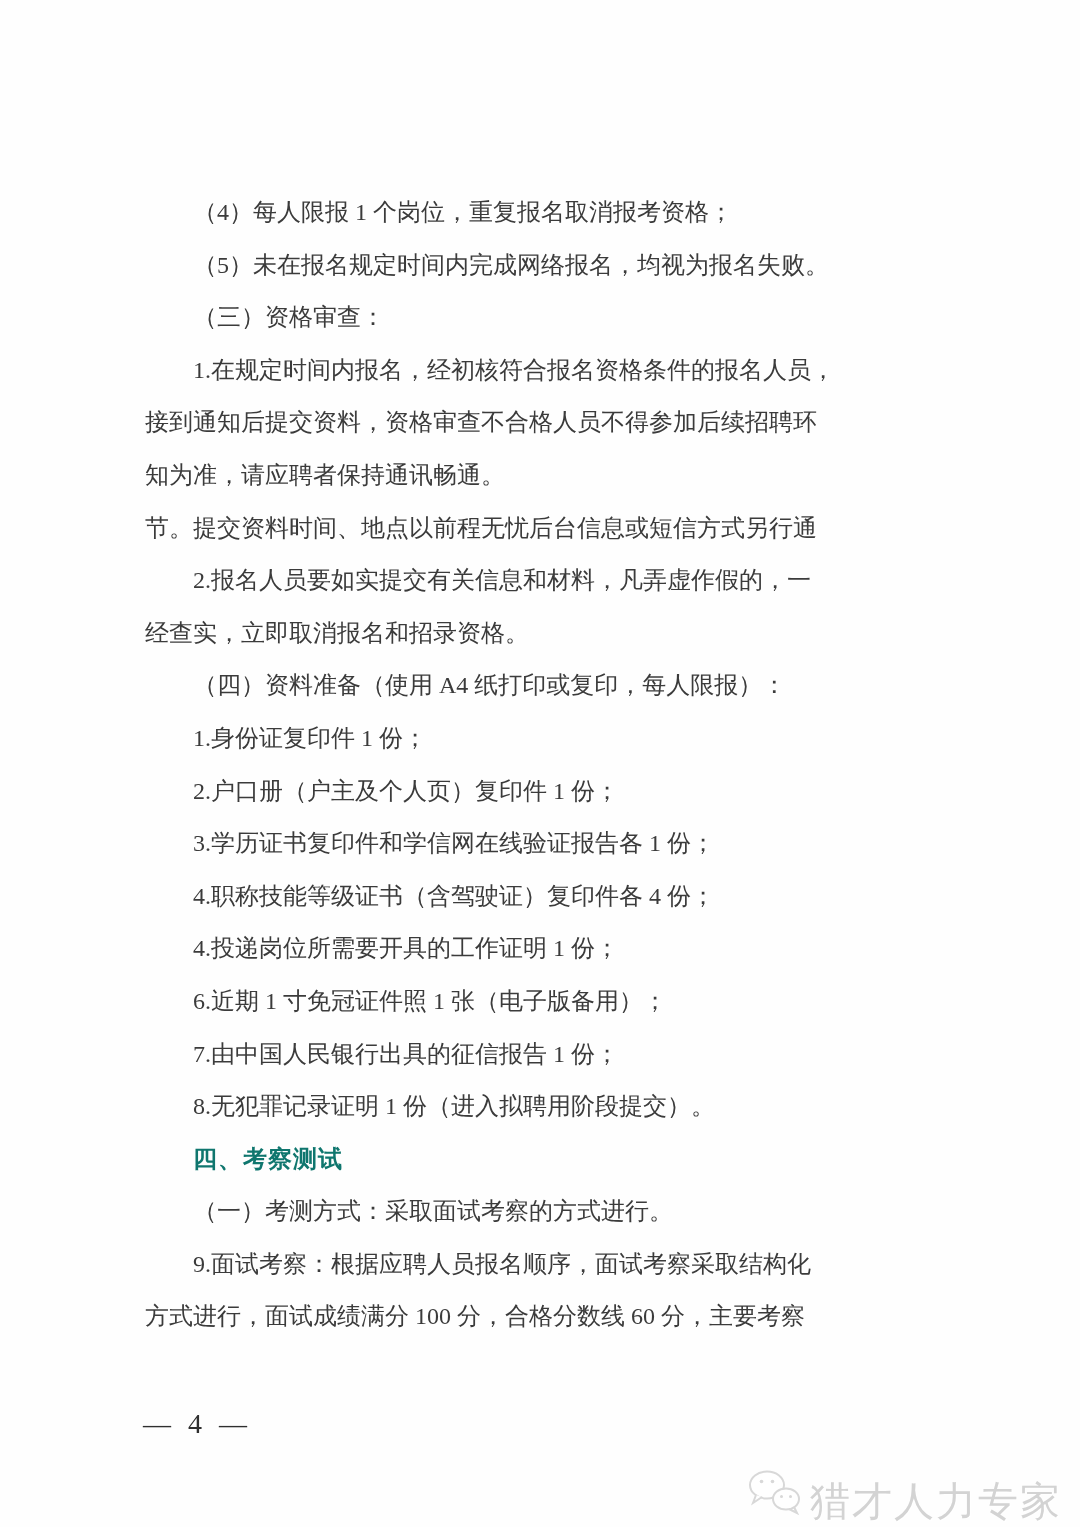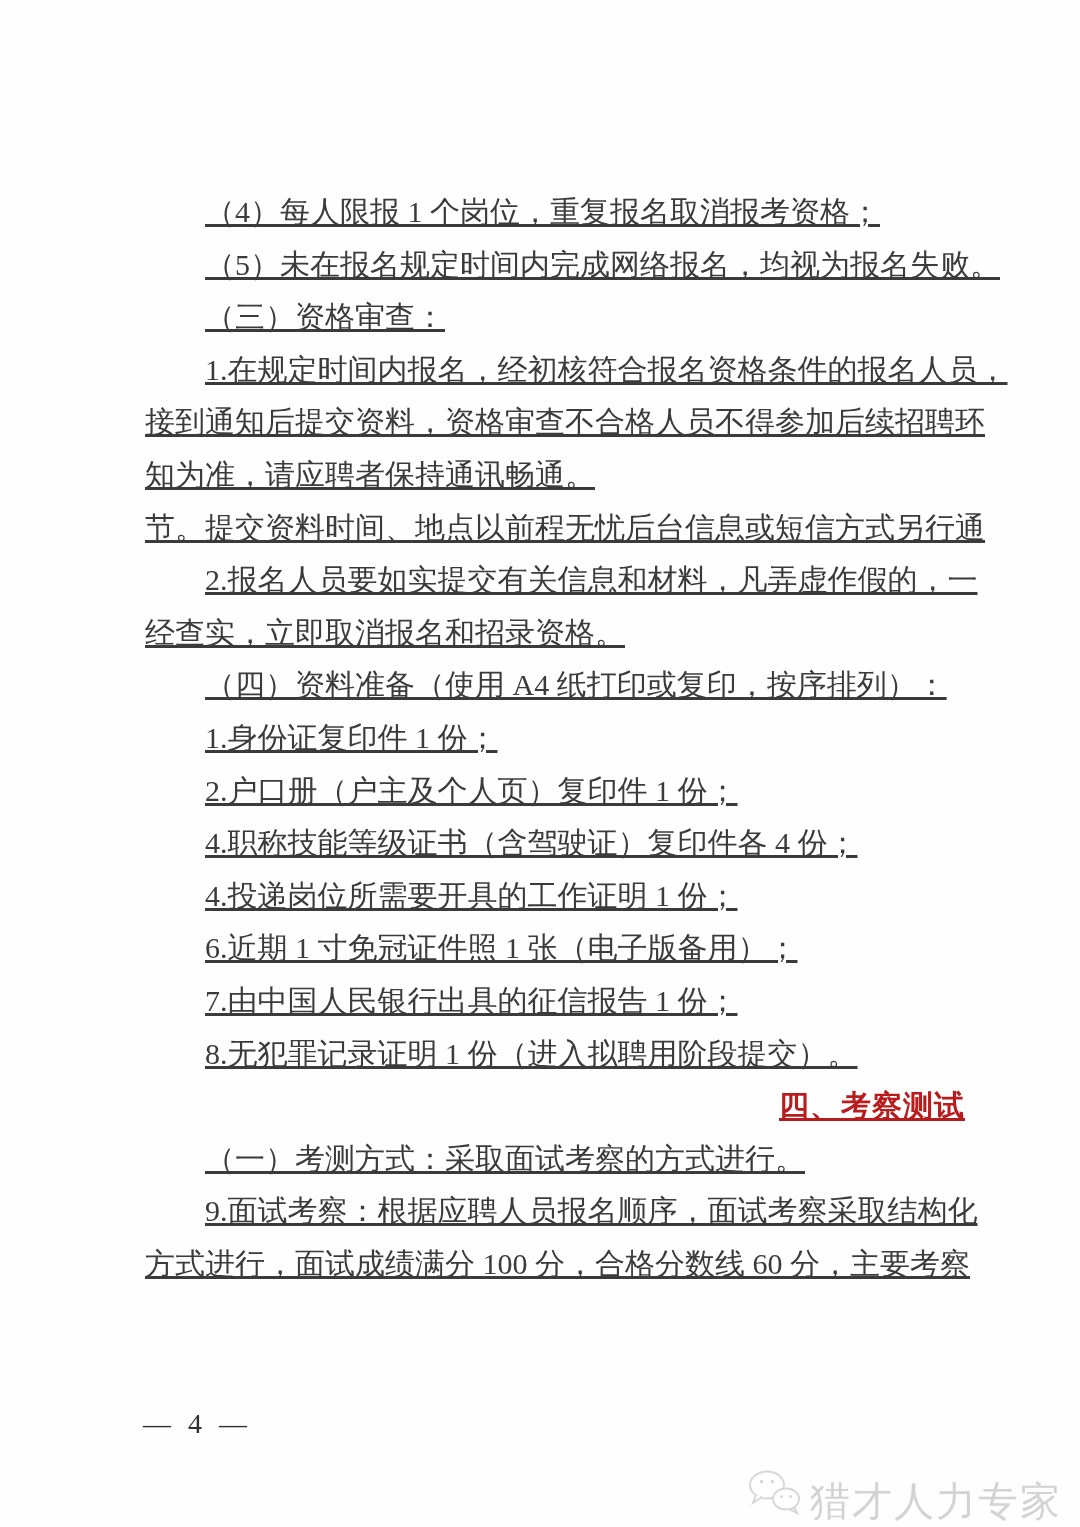--- a/index.html
+++ b/index.html
@@ -19,37 +19,35 @@
     inset: 0;
     background: #fefefe;
   }
   .content {
     position: absolute;
     left: 145px;
     top: 186px;
     width: 820px;
   }
   .line {
-    font-size: 30px;
+    font-size: 24px;
     line-height: 52.6px;
     height: 52.6px;
     color: #3b3b3b;
     white-space: nowrap;
     letter-spacing: 0px;
-    text-decoration: underline;
   }
   .indent {
     text-indent: 2em;
   }
   .bold {
     font-weight: 700;
-    color: #b91c1c;
+    color: #0f766e;
     font-family: "Liberation Sans", "DejaVu Sans", sans-serif;
     letter-spacing: 1px;
-    text-align: right;
   }
   .page-number {
     position: absolute;
     left: 143px;
     top: 1408px;
     font-size: 28px;
     color: #2f2f2f;
     letter-spacing: 5px;
     font-family: "Liberation Serif", "DejaVu Serif", serif;
   }
@@ -83,23 +81,24 @@
   <div class="content">
     <div class="line indent">（4）每人限报 1 个岗位，重复报名取消报考资格；</div>
     <div class="line indent">（5）未在报名规定时间内完成网络报名，均视为报名失败。</div>
     <div class="line indent">（三）资格审查：</div>
     <div class="line indent">1.在规定时间内报名，经初核符合报名资格条件的报名人员，</div>
     <div class="line">接到通知后提交资料，资格审查不合格人员不得参加后续招聘环</div>
     <div class="line">知为准，请应聘者保持通讯畅通。</div>
     <div class="line">节。提交资料时间、地点以前程无忧后台信息或短信方式另行通</div>
     <div class="line indent">2.报名人员要如实提交有关信息和材料，凡弄虚作假的，一</div>
     <div class="line">经查实，立即取消报名和招录资格。</div>
-    <div class="line indent">（四）资料准备（使用 A4 纸打印或复印，按序排列）：</div>
+    <div class="line indent">（四）资料准备（使用 A4 纸打印或复印，每人限报）：</div>
     <div class="line indent">1.身份证复印件 1 份；</div>
     <div class="line indent">2.户口册（户主及个人页）复印件 1 份；</div>
+    <div class="line indent">3.学历证书复印件和学信网在线验证报告各 1 份；</div>
     <div class="line indent">4.职称技能等级证书（含驾驶证）复印件各 4 份；</div>
     <div class="line indent">4.投递岗位所需要开具的工作证明 1 份；</div>
     <div class="line indent">6.近期 1 寸免冠证件照 1 张（电子版备用）；</div>
     <div class="line indent">7.由中国人民银行出具的征信报告 1 份；</div>
     <div class="line indent">8.无犯罪记录证明 1 份（进入拟聘用阶段提交）。</div>
     <div class="line indent bold">四、考察测试</div>
     <div class="line indent">（一）考测方式：采取面试考察的方式进行。</div>
     <div class="line indent">9.面试考察：根据应聘人员报名顺序，面试考察采取结构化</div>
     <div class="line">方式进行，面试成绩满分 100 分，合格分数线 60 分，主要考察</div>
   </div>

